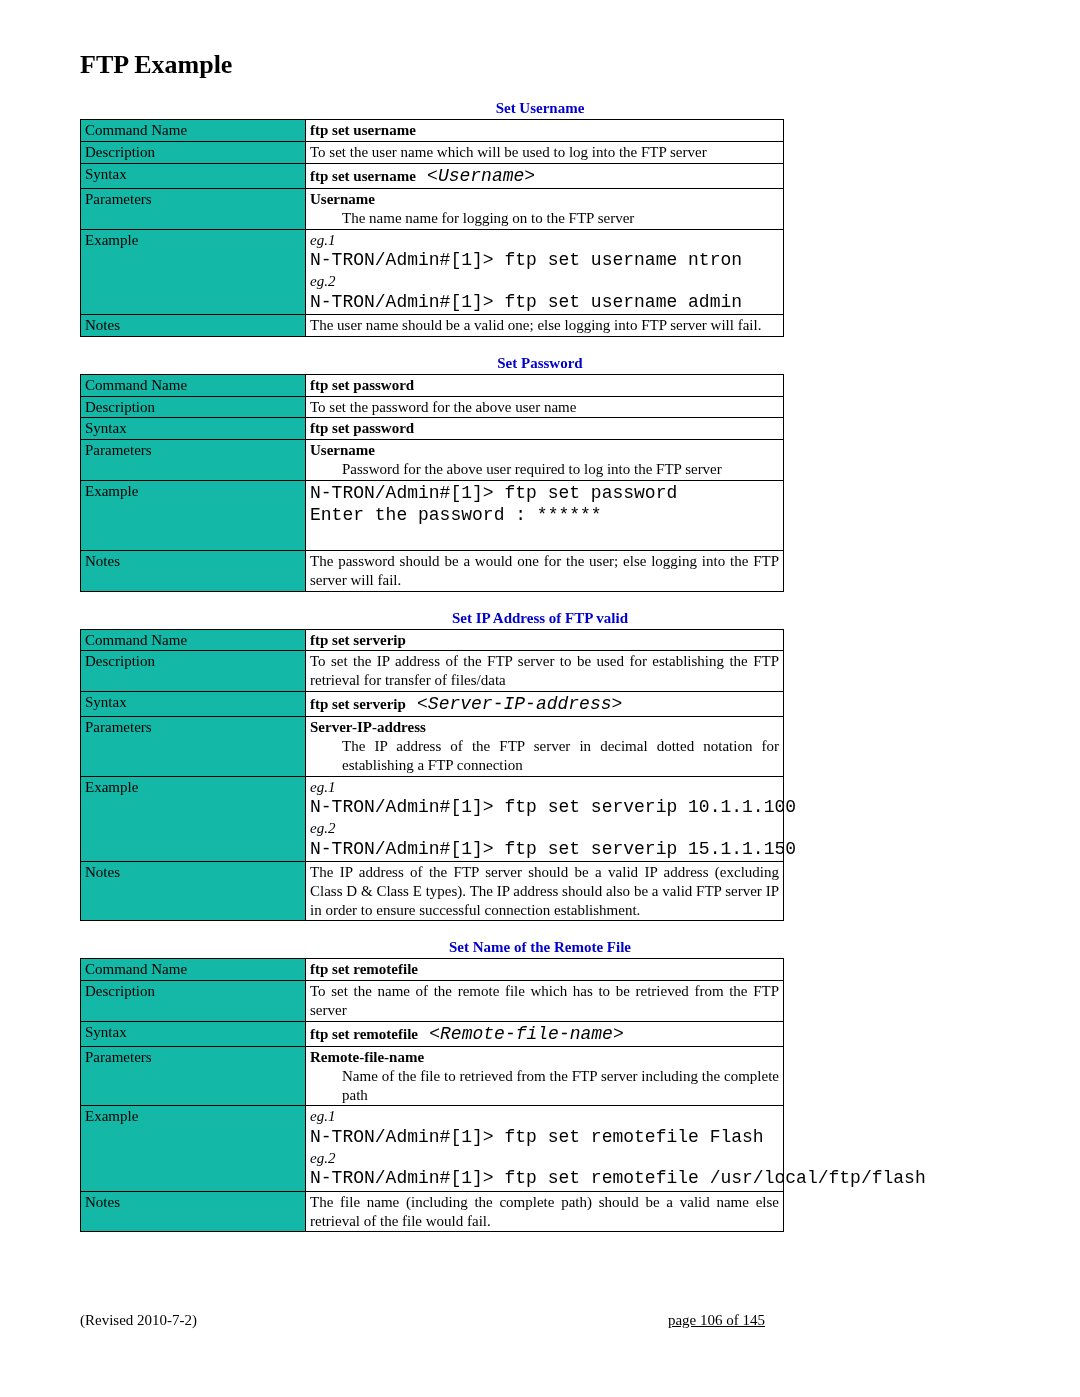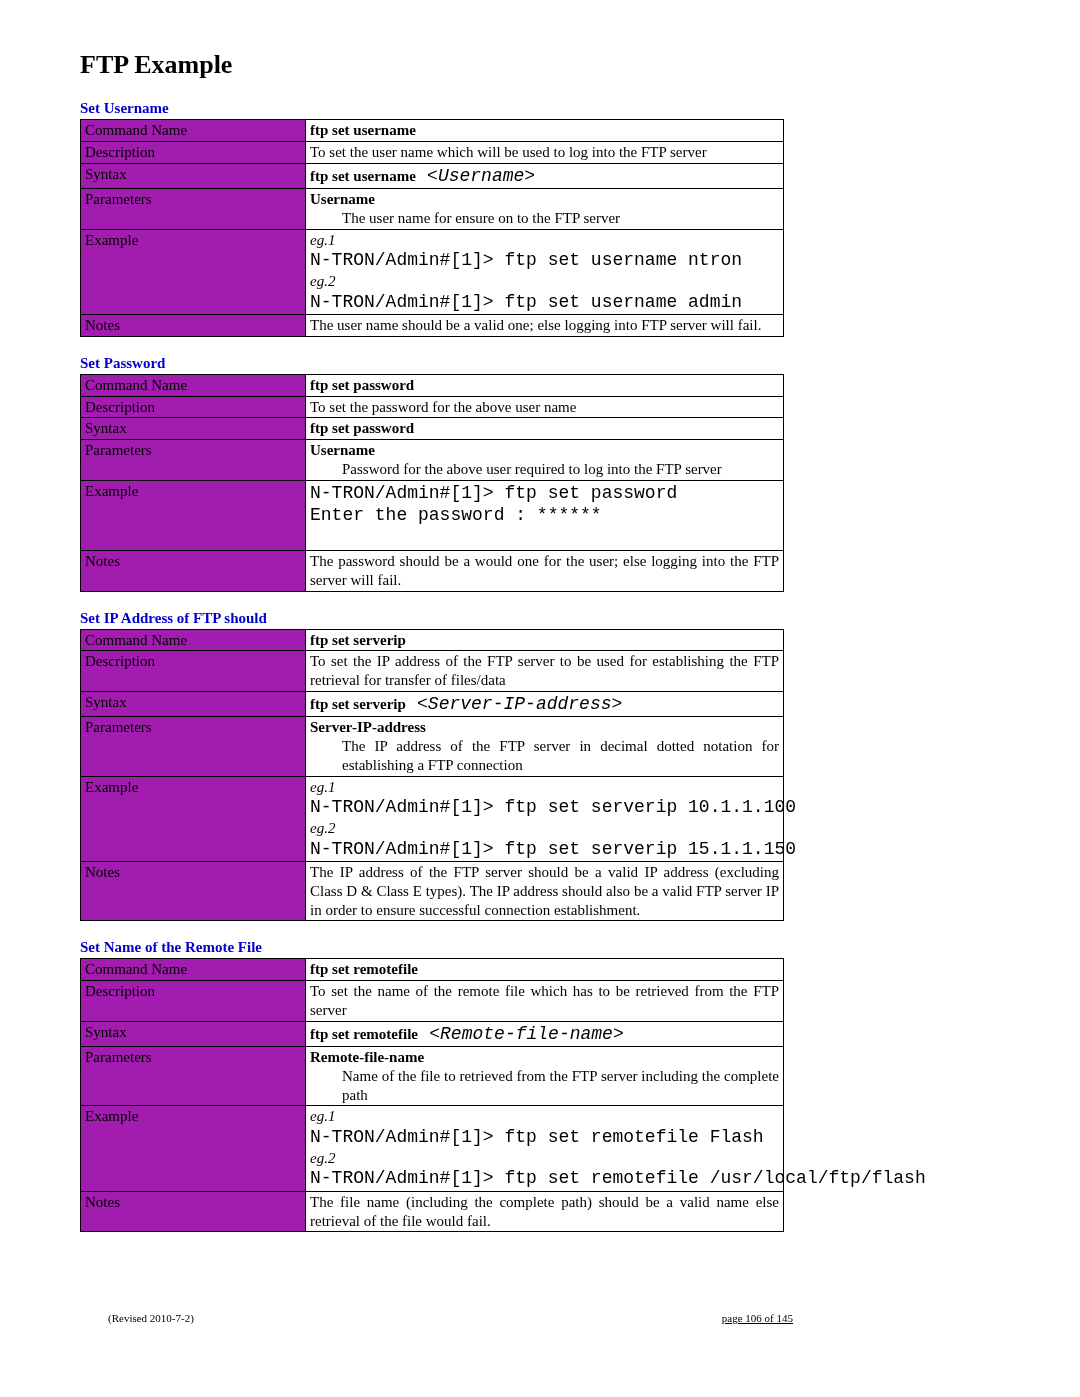--- a/index.html
+++ b/index.html
@@ -16,34 +16,35 @@
     font-size: 26px;
     font-weight: bold;
     margin: 0 0 20px 0;
   }
   .section-title {
     color: #0000cc;
     font-weight: bold;
     font-size: 15px;
     margin-top: 18px;
     margin-bottom: 2px;
+    text-align: center;
   }
   table {
     border-collapse: collapse;
     width: 685px;
     table-layout: fixed;
   }
   table td {
     border: 1px solid #000;
     vertical-align: top;
     padding: 1px 4px 1px 4px;
     line-height: 1.25;
   }
   td.label {
-    background: #a21caf;
+    background: #14b8a6;
     width: 216px;
   }
   td.value {
     width: 469px;
   }
   .bold { font-weight: bold; }
   .italic { font-style: italic; }
   .mono {
     font-family: "Courier New", Courier, monospace;
     font-size: 18px;
@@ -51,22 +52,21 @@
   }
   .param-desc {
     margin-left: 32px;
     display: block;
     text-align: justify;
   }
   .justify { text-align: justify; }
   .footer {
     width: 685px;
     margin-top: 80px;
-    font-size: 11px;
-    margin-left: 28px;
+    font-size: 15px;
   }
   .footer-left { float: left; }
   .footer-right { float: right; text-decoration: underline; }
   .clear { clear: both; }
 </style>
 </head>
 <body>
 
 <h1>FTP Example</h1>
 
@@ -85,21 +85,21 @@
     <td class="label">Syntax</td>
     <td class="value">
       <span class="bold">ftp set username</span>&nbsp;&nbsp;
       <span class="mono italic">&lt;Username&gt;</span>
     </td>
   </tr>
   <tr>
     <td class="label">Parameters</td>
     <td class="value">
       <span class="bold">Username</span>
-      <span class="param-desc">The user name for ensure on to the FTP server</span>
+      <span class="param-desc">The name name for logging on to the FTP server</span>
     </td>
   </tr>
   <tr>
     <td class="label">Example</td>
     <td class="value">
       <span class="italic">eg.1</span><br>
       <span class="mono">N-TRON/Admin#[1]&gt; ftp set username ntron</span><br>
       <span class="italic">eg.2</span><br>
       <span class="mono">N-TRON/Admin#[1]&gt; ftp set username admin</span>
     </td>
@@ -141,21 +141,21 @@
  </span>
     </td>
   </tr>
   <tr>
     <td class="label">Notes</td>
     <td class="value justify">The password should be a would one for the user; else logging into the FTP server will fail.</td>
   </tr>
 </tbody>
   </table>
 
-<div class="section-title">Set IP Address of FTP should</div>
+<div class="section-title">Set IP Address of FTP valid</div>
 <table>
   <tbody>
       <tr>
     <td class="label">Command Name</td>
     <td class="value bold">ftp set serverip</td>
   </tr>
   <tr>
     <td class="label">Description</td>
     <td class="value justify">To set the IP address of the FTP server to be used for establishing the FTP retrieval for transfer of files/data</td>
   </tr>

